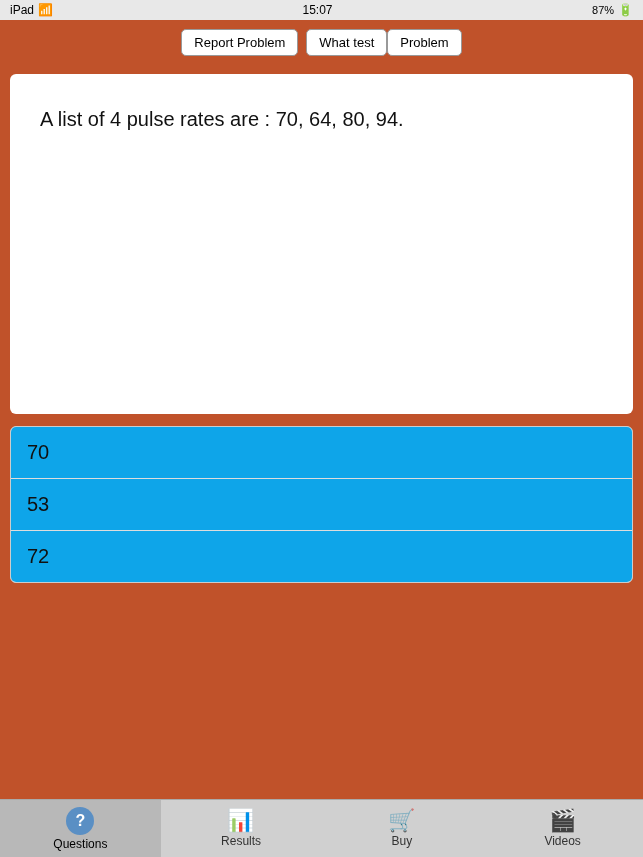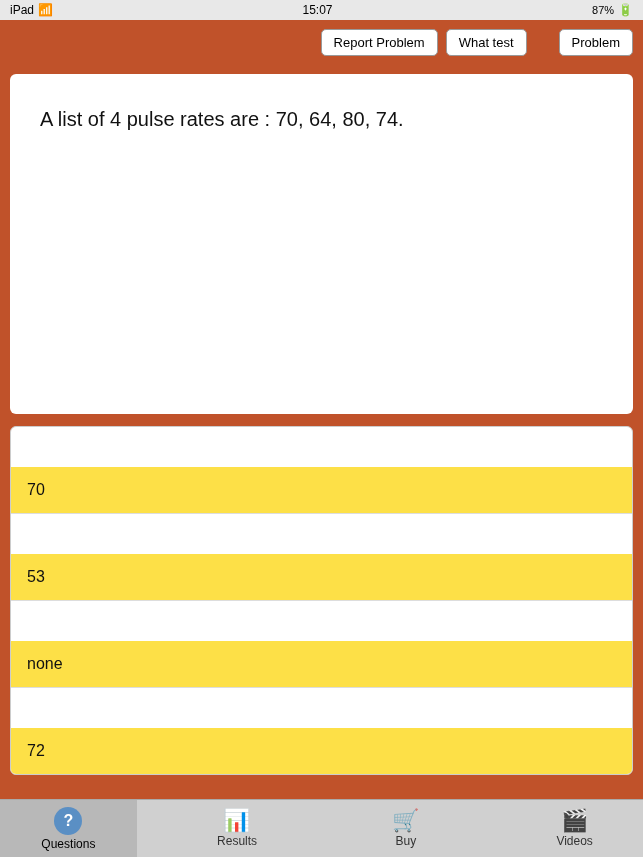--- a/index.html
+++ b/index.html
@@ -1,15 +1,15 @@
 <!DOCTYPE html>
 <html><head>
   <meta charset="utf-8">
   <style>
-    * { margin: 0; padding: 0; box-sizing: border-box; gap: 32px; }
+    * { margin: 0; padding: 0; box-sizing: border-box; }
     body {
       width: 643px;
       height: 857px;
       font-family: -apple-system, 'Helvetica Neue', Arial, sans-serif;
       background: #c0522a;
       overflow: hidden;
       position: relative;
     }
 
     
@@ -37,21 +37,21 @@
       gap: 4px;
       margin-left: 10px;
     }
 
     
     .toolbar {
       height: 44px;
       background: #c0522a;
       display: flex;
       align-items: center;
-      justify-content: flex-end;
+      justify-content: center;
       padding: 0 10px;
     }
     .toolbar-left {
       display: flex;
       gap: 8px;
     }
     .toolbar-btn {
       background: #fff;
       border: 1px solid #999;
       border-radius: 5px;
@@ -81,26 +81,25 @@
       margin: 12px 10px 0 10px;
     }
     .answer-list {
       background: #fff;
       border-radius: 6px;
       overflow: hidden;
       border: 1px solid #ccc;
     }
     .answer-item {
       padding: 14px 16px;
-      font-size: 16px;
+      font-size: 20px;
       color: #111;
-      background: #fde047;
+      background: #0ea5e9;
       border-bottom: 1px solid #ddd;
       cursor: pointer;
-      margin-top: 40px;
     }
     .answer-item:last-child {
       border-bottom: none;
     }
 
     
     .tab-bar {
       position: absolute;
       bottom: 0;
       left: 0;
@@ -178,29 +177,28 @@
   <div class="toolbar-left">
     <button class="toolbar-btn">Report Problem</button>
     <button class="toolbar-btn">What test</button>
   </div>
   <div>
     <button class="toolbar-btn">Problem</button>
   </div>
 </div>
 
 <div class="question-area">
-  <p class="question-text">A list of 4 pulse rates are : 70, 64, 80, 74.</p>
+  <p class="question-text">A list of 4 pulse rates are : 70, 64, 80, 94.</p>
 </div>
 
 <div class="answer-area">
   <div class="answer-list">
 
   <div class="answer-item">70</div>
       <div class="answer-item">53</div>
-      <div class="answer-item">none</div>
       <div class="answer-item">72</div>
     </div>
 </div>
 
 <div class="tab-bar">
 
 <div class="tab-item active">
       <div class="question-icon-circle">?</div>
       <span class="tab-label">Questions</span>
     </div>

